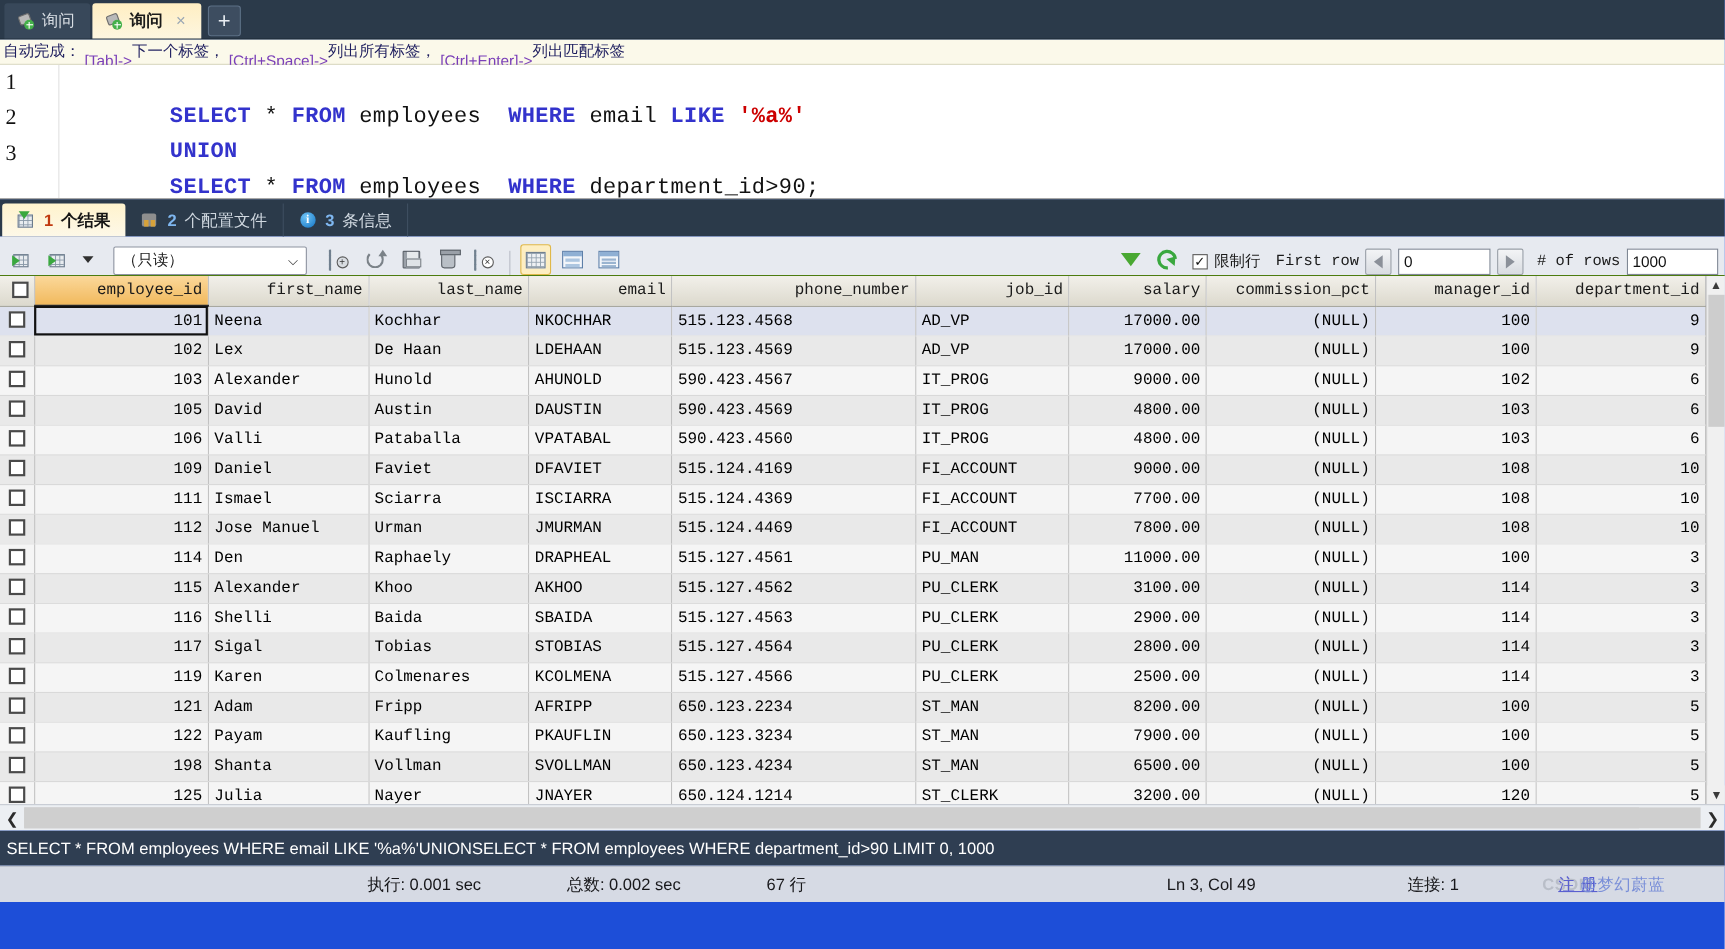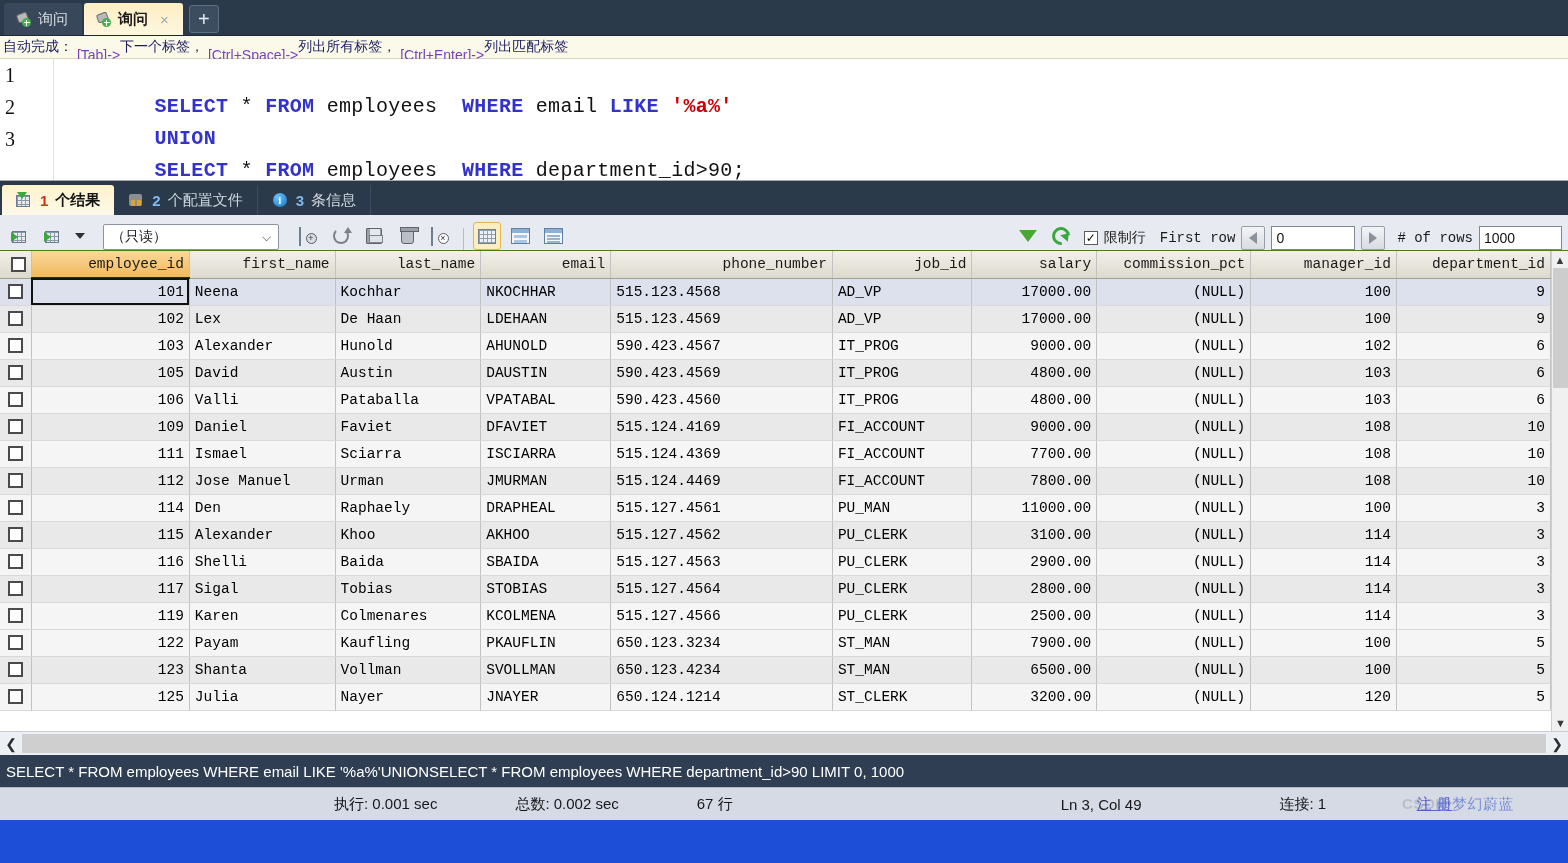--- a/index.html
+++ b/index.html
@@ -629,36 +629,49 @@
             <td>Karen</td>
             <td>Colmenares</td>
             <td>KCOLMENA</td>
             <td>515.127.4566</td>
             <td>PU_CLERK</td>
             <td class="num">2500.00</td>
             <td class="num">(NULL)</td>
             <td class="num">114</td>
             <td class="num">3</td>
           </tr>
+          <tr class="r-even">
+            <td class="cbcol"><span class="rowchk"></span></td>
+            <td class="num">121</td>
+            <td>Adam</td>
+            <td>Fripp</td>
+            <td>AFRIPP</td>
+            <td>650.123.2234</td>
+            <td>ST_MAN</td>
+            <td class="num">8200.00</td>
+            <td class="num">(NULL)</td>
+            <td class="num">100</td>
+            <td class="num">5</td>
+          </tr>
           <tr class="r-odd">
             <td class="cbcol"><span class="rowchk"></span></td>
             <td class="num">122</td>
             <td>Payam</td>
             <td>Kaufling</td>
             <td>PKAUFLIN</td>
             <td>650.123.3234</td>
             <td>ST_MAN</td>
             <td class="num">7900.00</td>
             <td class="num">(NULL)</td>
             <td class="num">100</td>
             <td class="num">5</td>
           </tr>
           <tr class="r-even">
             <td class="cbcol"><span class="rowchk"></span></td>
-            <td class="num">123</td>
+            <td class="num">198</td>
             <td>Shanta</td>
             <td>Vollman</td>
             <td>SVOLLMAN</td>
             <td>650.123.4234</td>
             <td>ST_MAN</td>
             <td class="num">6500.00</td>
             <td class="num">(NULL)</td>
             <td class="num">100</td>
             <td class="num">5</td>
           </tr>

